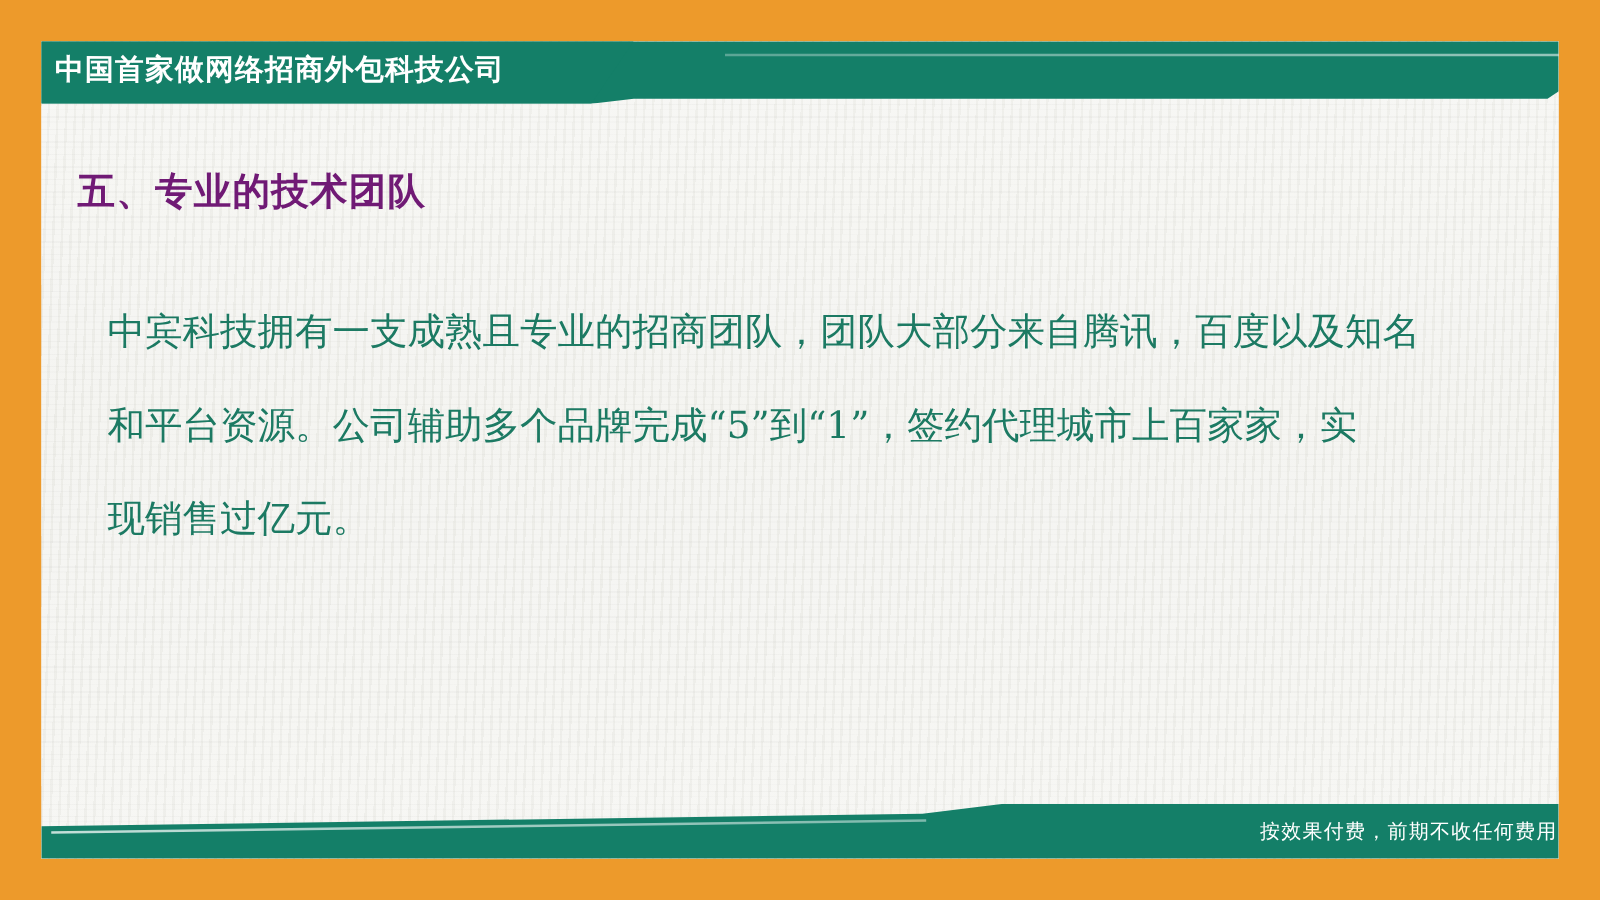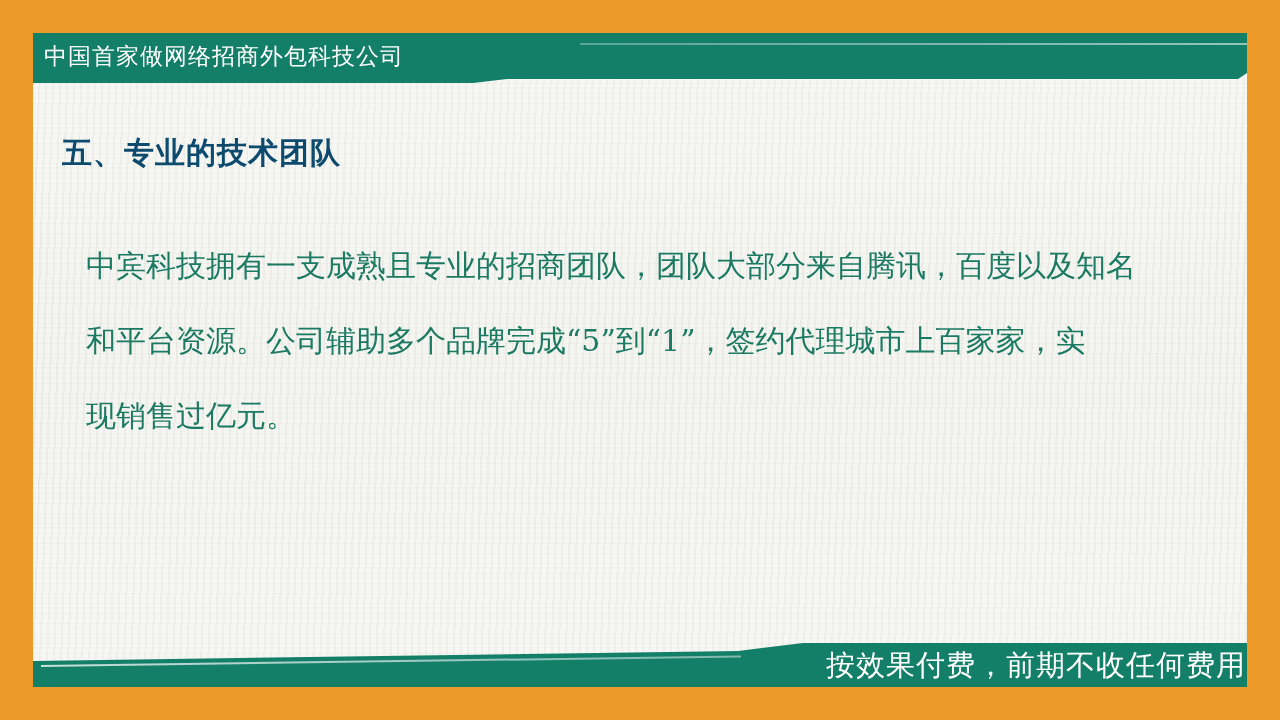--- a/index.html
+++ b/index.html
@@ -93,32 +93,32 @@
   }
   .header-title {
     position: absolute;
     left: 44px;
     top: 33px;
     height: 46px;
     line-height: 46px;
     color: #FFFFFF;
     font-family: "DejaVu Sans", "Liberation Sans", sans-serif;
     font-size: 23px;
-    font-weight: normal;
+    font-weight: bold;
     letter-spacing: 1px;
     white-space: nowrap;
     z-index: 4;
   }
 
   
   .section-heading {
     position: absolute;
     left: 62px;
     top: 133px;
-    color: #0c4a6e;
+    color: #701a75;
     font-family: "DejaVu Sans", "Liberation Sans", sans-serif;
     font-size: 30px;
     font-weight: bold;
     letter-spacing: 1px;
     white-space: nowrap;
   }
 
   
   .body-text {
     position: absolute;
@@ -172,21 +172,21 @@
     transform-origin: left center;
   }
   .footer-text {
     position: absolute;
     right: 34px;
     top: 643px;
     height: 44px;
     line-height: 44px;
     color: #FFFFFF;
     font-family: "DejaVu Sans", "Liberation Sans", sans-serif;
-    font-size: 29px;
+    font-size: 16px;
     letter-spacing: 1px;
     white-space: nowrap;
     z-index: 4;
   }
 </style>
 </head>
 <body>
 
 <div class="slide">
 

